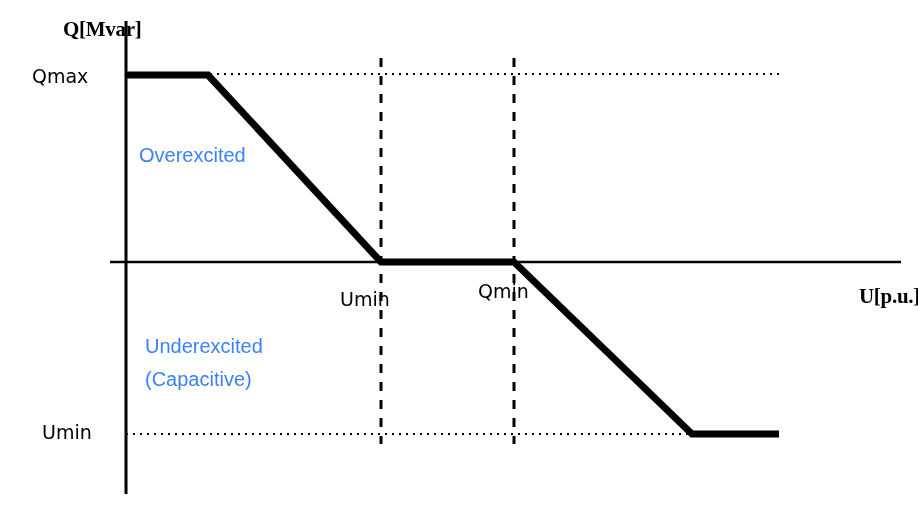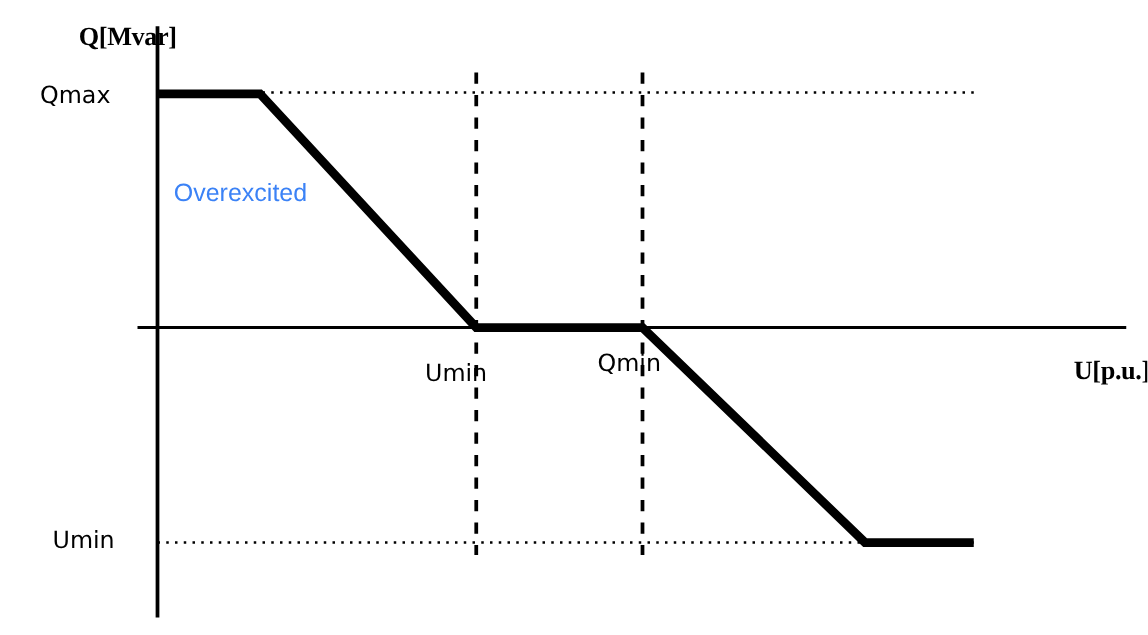--- a/index.html
+++ b/index.html
@@ -114,15 +114,17 @@
 
   <div class="tick-label" id="label-umin">Umin</div>
 
   <div class="tick-label" id="label-umax">Qmin</div>
 
   <div class="region-label" id="region-over">
     <div>Overexcited</div>
   </div>
 
   <div class="region-label" id="region-under">
+    <div>Underexcited</div>
+    <div>(Capacitive)</div>
   </div>
 
 </div>
 
 </body></html>

